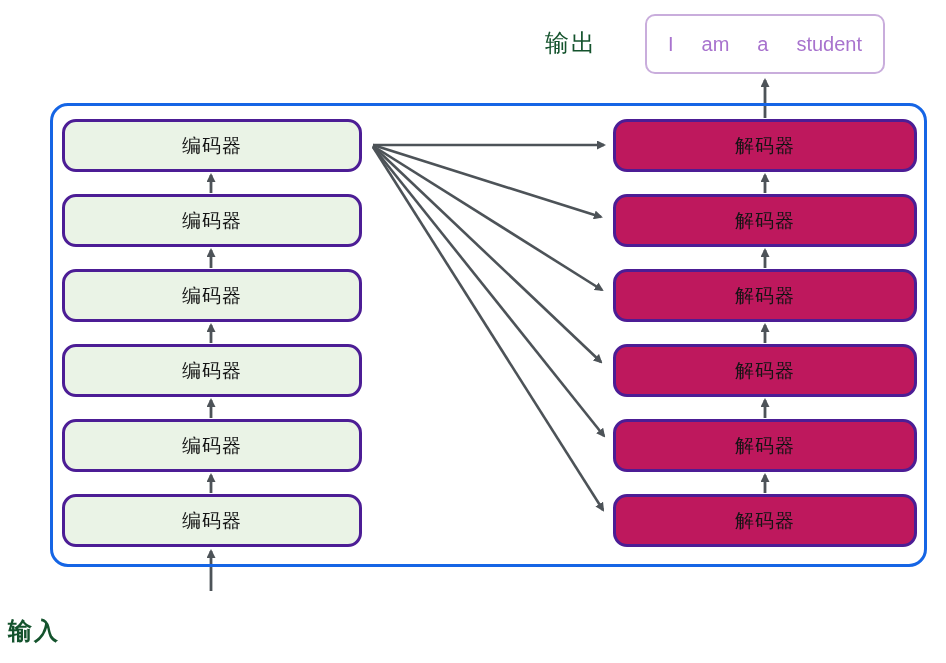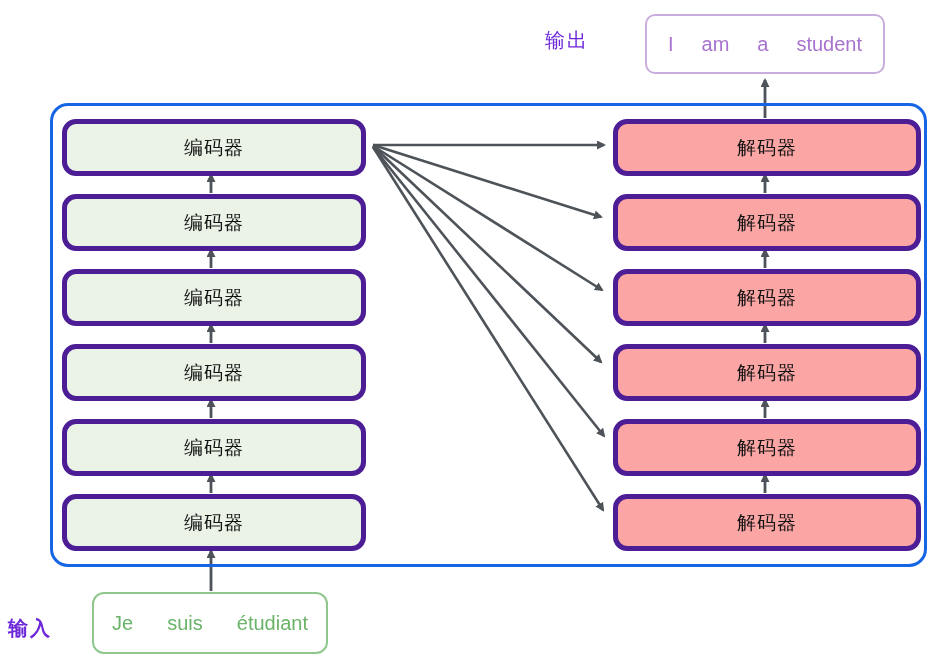--- a/index.html
+++ b/index.html
@@ -12,51 +12,51 @@
     overflow: hidden;
   }
   .arrow-layer {
     position: absolute;
     left: 0; top: 0;
     width: 946px; height: 663px;
     pointer-events: none;
   }
   .cn-label {
     position: absolute;
-    font-size: 20px;
-    color: #6d28d9;
+    font-size: 24px;
+    color: #14532d;
     letter-spacing: 2px;
     white-space: nowrap;
   }
   .output-label { left: 545px; top: 27px; }
   .input-label  { left: 8px;  top: 615px; font-weight: bold; }
 
   .container-frame {
     position: absolute;
     left: 50px; top: 103px;
     width: 871px; height: 458px;
     border: 3px solid #1565e5;
     border-radius: 18px;
     background: transparent;
   }
 
   .stack-box {
     position: absolute;
     height: 47px;
-    border: 5px solid #4c1d95;
+    border: 3px solid #4c1d95;
     border-radius: 14px;
     display: flex;
     align-items: center;
     justify-content: center;
     font-size: 19px;
     color: #141414;
     letter-spacing: 1px;
   }
   .encoder-box { left: 62px;  width: 294px; background: #eaf3e6; }
-  .decoder-box { left: 613px; width: 298px; background: #fca5a5; }
+  .decoder-box { left: 613px; width: 298px; background: #be185d; }
 
   .r0 { top: 119px; }
   .r1 { top: 194px; }
   .r2 { top: 269px; }
   .r3 { top: 344px; }
   .r4 { top: 419px; }
   .r5 { top: 494px; }
 
   .phrase-box {
     position: absolute;
@@ -152,20 +152,15 @@
   <div class="stack-box encoder-box r5">编码器</div>
 
   <div class="stack-box decoder-box r0">解码器</div>
   <div class="stack-box decoder-box r1">解码器</div>
   <div class="stack-box decoder-box r2">解码器</div>
   <div class="stack-box decoder-box r3">解码器</div>
   <div class="stack-box decoder-box r4">解码器</div>
   <div class="stack-box decoder-box r5">解码器</div>
 
   <div class="cn-label input-label">输入</div>
-  <div class="phrase-box input-box">
-    <span class="word">Je</span>
-    <span class="word">suis</span>
-    <span class="word">étudiant</span>
-  </div>
 
 
 </div>
 
 </body></html>

